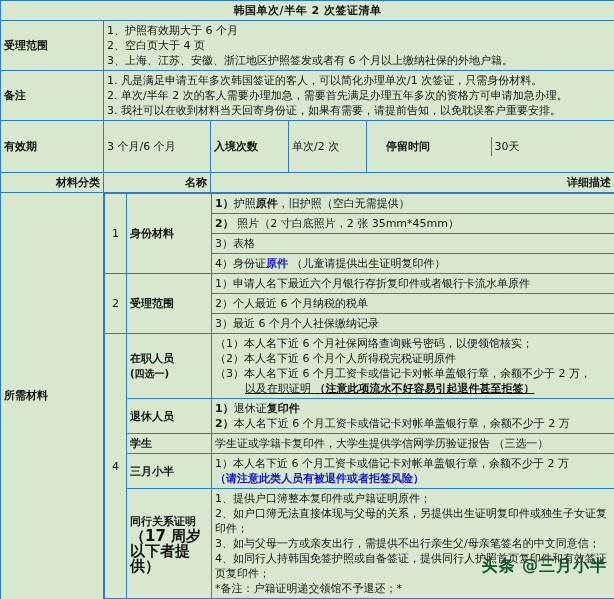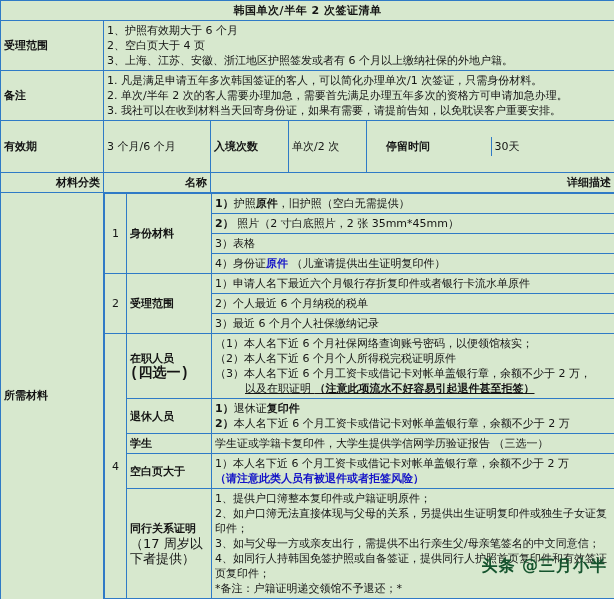--- a/index.html
+++ b/index.html
@@ -70,22 +70,22 @@
     font-size: 11px;
     line-height: 15.5px;
     padding: 2px 4px;
     vertical-align: middle;
   }
   .white { background: #ffffff; }
   .b  { font-weight: bold; }
   .blue { color: #1414c8; font-weight: bold; }
   .ind { display: block; }
   .ind.hang { padding-left: 30px; text-decoration: underline; }
-  .sub { font-size: 14px; font-weight: bold; font-family: Liberation Mono, monospace; }
-  .sub2 { font-size: 13px; font-weight: normal; display:block; }
+  .sub { font-size: 10px; font-weight: bold; }
+  .sub2 { font-size: 15px; font-weight: bold; display:block; }
 
   .vcenter { vertical-align: middle; }
   .vtop { vertical-align: top; }
 
   .watermark {
     position: absolute;
     right: 7px;
     bottom: 22px;
     font-size: 16px;
     font-weight: bold;
@@ -225,21 +225,21 @@
               <span class="ind"><span class="b">2）</span><span>本人名下近 6 个月工资卡或借记卡对帐单盖银行章，余额不少于 2 万</span></span>
             </td>
           </tr>
 
           <tr>
             <td class="lbl vcenter">学生</td>
             <td class="body-text">学生证或学籍卡复印件，大学生提供学信网学历验证报告  （三选一）</td>
           </tr>
 
           <tr>
-            <td class="lbl vcenter">空白页大于</td>
+            <td class="lbl vcenter">三月小半</td>
             <td class="body-text">
               <span class="ind">1）本人名下近 6 个月工资卡或借记卡对帐单盖银行章，余额不少于 2 万</span>
               <span class="ind blue">（请注意此类人员有被退件或者拒签风险）</span>
             </td>
           </tr>
 
           <tr>
             <td class="lbl vcenter">
               <span class="ind">同行关系证明</span>
               <span class="sub2">（17 周岁以下者提供）</span>

